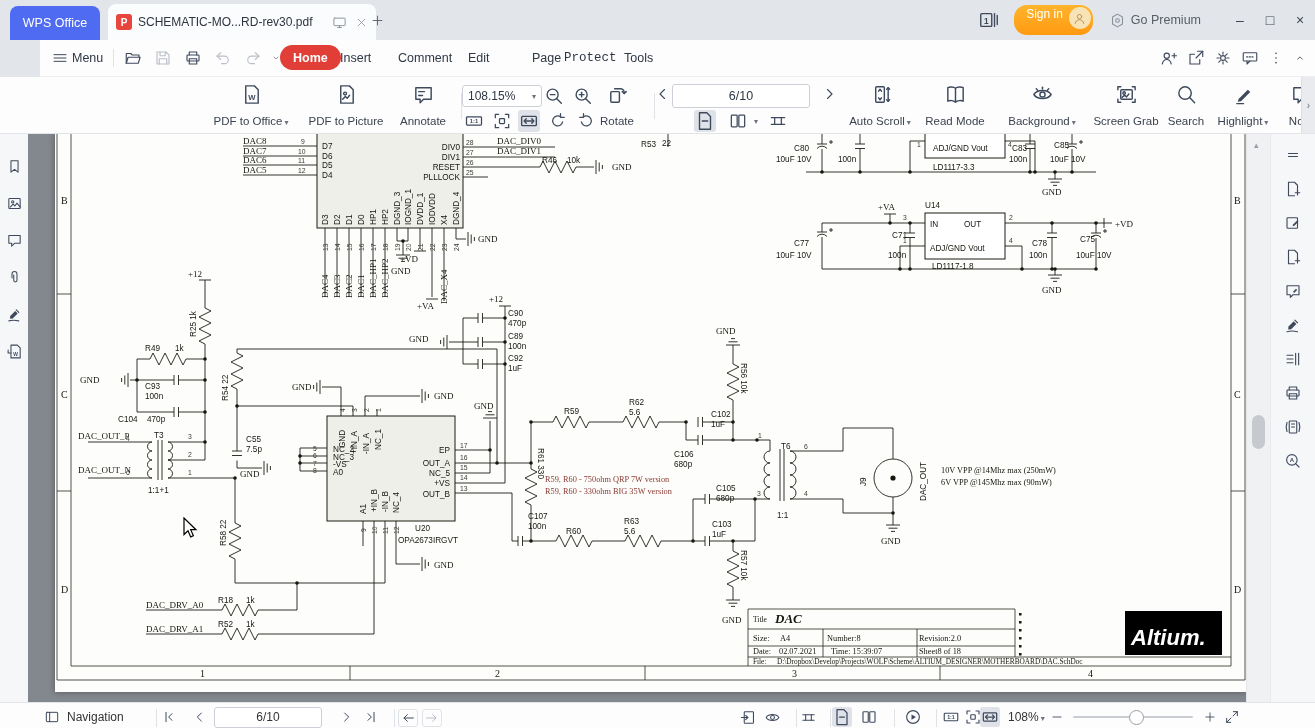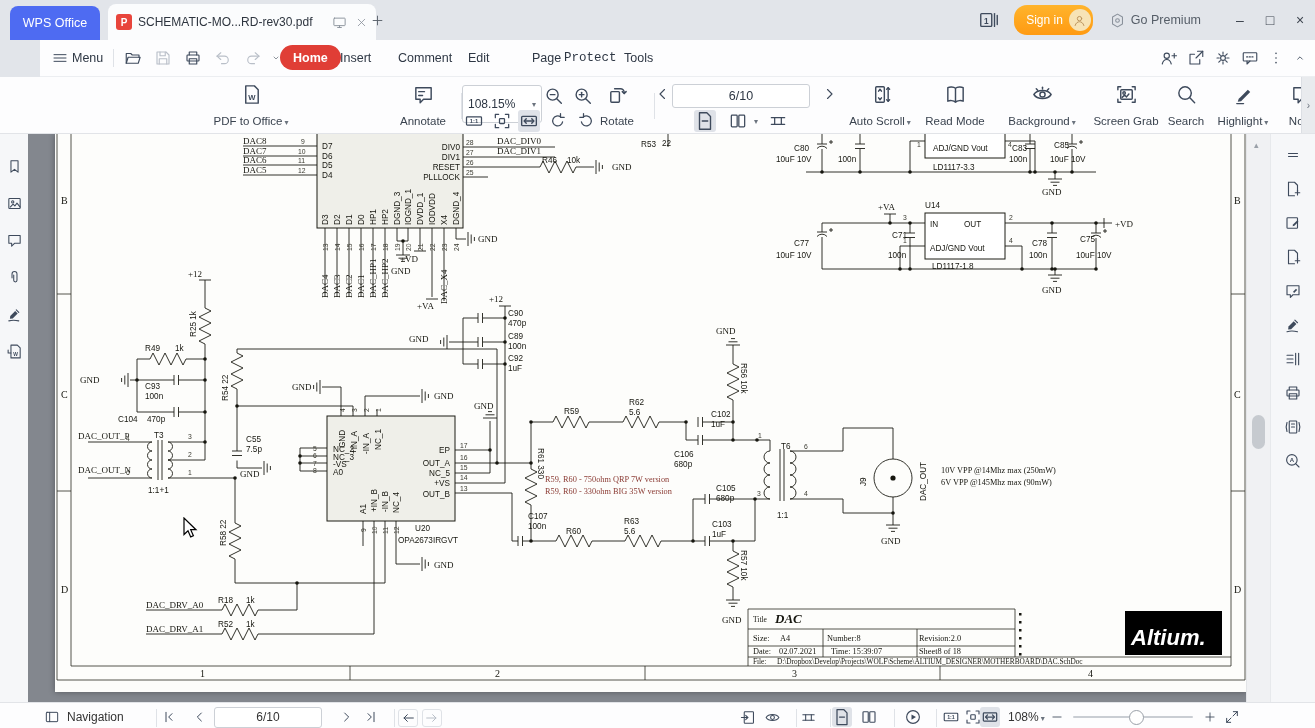--- a/index.html
+++ b/index.html
@@ -12,40 +12,40 @@
   .titlebar{position:relative;height:40px;background:#e2e5ea;}
   .wps-btn{position:absolute;left:10px;top:6px;width:90px;height:34px;background:#4e6bf2;color:#fff;
     font-size:12.5px;display:flex;align-items:center;justify-content:center;border-radius:8px 8px 0 0;}
   .tab{position:absolute;left:108px;top:4px;width:252px;height:36px;background:#fbfcfd;border-radius:8px 8px 0 0;
     display:flex;align-items:center;padding:0 8px;font-size:12px;color:#2e353f;}
   .pdficon{width:16px;height:16px;background:#e8453c;border-radius:3px;color:#fff;font-weight:bold;font-size:10px;
     display:flex;align-items:center;justify-content:center;margin-right:6px;}
   .tab .title{flex:1;white-space:nowrap;overflow:hidden;}
   .tbar-right{position:absolute;right:0;top:0;height:40px;display:flex;align-items:center;}
   .signin{height:26px;background:linear-gradient(180deg,#ffb42c,#ff9a12);border-radius:13px;color:#fff;
-    font-size:12px;display:flex;align-items:center;padding:2px 2px 2px 12px;}
+    font-size:12px;display:flex;padding:2px 2px 2px 12px;}
   .avatar{width:22px;height:22px;border-radius:50%;background:#f7e3b6;margin-left:6px;color:#b9905a;display:flex;align-items:center;justify-content:center;}
   .premium{display:flex;align-items:center;color:#565e68;font-size:12.5px;gap:5px;}
   .winbtn{width:30px;height:28px;display:flex;align-items:center;justify-content:center;color:#3f4650;font-size:14px;}
   
   .menubar{position:relative;height:36px;background:#fdfdfe;border-bottom:1px solid #eceef1;margin-left:40px;}
   .menu-left{position:absolute;left:12px;top:0;height:36px;display:flex;align-items:center;gap:4px;font-size:12.5px;color:#2e3744;}
   .vsep{width:1px;height:18px;background:#dfe2e7;margin:0 6px;}
   .mtab{position:absolute;top:0;height:36px;display:flex;align-items:center;font-size:12.5px;color:#2e3744;}
   .mtab.active{top:5px;height:25px;background:#e03e36;color:#fff;border-radius:13px;padding:0 13px;font-weight:bold;}
   .menu-right{position:absolute;right:8px;top:0;height:36px;display:flex;align-items:center;gap:9px;}
   
   .toolbar{position:relative;height:56px;background:#fdfdfe;border-bottom:1px solid #e2e4e8;}
   .tool2{position:absolute;left:14px;top:6px;width:100px;font-size:12px;color:#2e3744;}
   .tool2 .row{height:23px;display:flex;align-items:center;gap:6px;padding:0 6px;border-radius:3px;}
   .sel{background:#dfe2e8!important;border-radius:3px;}
   .bigbtn{position:absolute;top:6px;display:flex;flex-direction:column;align-items:center;justify-content:space-between;height:44px;font-size:11.5px;color:#3a434f;white-space:nowrap;}
   .caret{font-size:8px;color:#6b737e;margin-left:2px;}
   .zoombox{position:absolute;left:462px;top:8px;width:68px;height:20px;border:1px solid #ccd0d6;border-radius:3px;
-    font-size:12px;color:#2e3744;display:flex;align-items:center;justify-content:space-between;padding:8px 5px;background:#fff;}
+    font-size:12px;color:#2e3744;display:flex;align-items:center;justify-content:space-between;padding:0 5px;background:#fff;}
   .smic{position:absolute;width:22px;height:22px;}
   .pagebox{position:absolute;left:672px;top:7px;width:136px;height:22px;border:1px solid #ccd0d6;border-radius:3px;background:#fff;
     font-size:12.5px;color:#2e3744;display:flex;align-items:center;justify-content:center;}
   .expander{position:absolute;right:0;top:0;width:13px;height:56px;background:#e9ebee;border-left:1px solid #dcdfe4;
     display:flex;align-items:center;justify-content:center;color:#6b737e;font-size:10px;}
   
   .workarea{position:relative;height:568px;}
   .sidebar-l{position:absolute;left:0;top:0;bottom:0;width:28px;background:#f6f7f9;border-right:1px solid #e7e9ec;
     display:flex;flex-direction:column;align-items:center;padding-top:24px;gap:20px;}
   .docarea{position:absolute;left:28px;top:0;right:68px;bottom:0;background:#83878e;overflow:hidden;}
@@ -261,20 +261,30 @@
 
   <div class="toolbar">
     <div class="bigbtn" style="left:206px;width:90px">
       <span class="ic" style="width:23px;height:23px">
           <svg viewBox="0 0 24 24">
             <path d="M6 3h9l4 4v14H6z"></path>
             <text x="12.5" y="17.5" fill="currentColor" stroke="none" text-anchor="middle" style="font:700 8px &quot;Liberation Sans&quot;,sans-serif">W</text>
           </svg>
         </span>
       <span><span>PDF to Office</span><span class="caret">▾</span></span>
+    </div>
+    <div class="bigbtn" style="left:298px;width:96px">
+      <span class="ic" style="width:23px;height:23px">
+          <svg viewBox="0 0 24 24">
+            <path d="M6 3h9l4 4v14H6z"></path>
+            <circle cx="10.5" cy="11" r="1.5"></circle>
+            <path d="M8 17l2.8-3 2 2 2.4-3.2"></path>
+          </svg>
+        </span>
+      <span>PDF to Picture</span>
     </div>
     <div class="bigbtn" style="left:394px;width:58px">
       <span class="ic" style="width:23px;height:23px">
           <svg viewBox="0 0 24 24">
             <path d="M4 5h16v12h-8l-3.5 3.5V17H4z"></path>
             <line x1="7" y1="9" x2="13" y2="9"></line>
             <line x1="7" y1="13" x2="11" y2="13"></line>
           </svg>
         </span>
       <span>Annotate</span>

